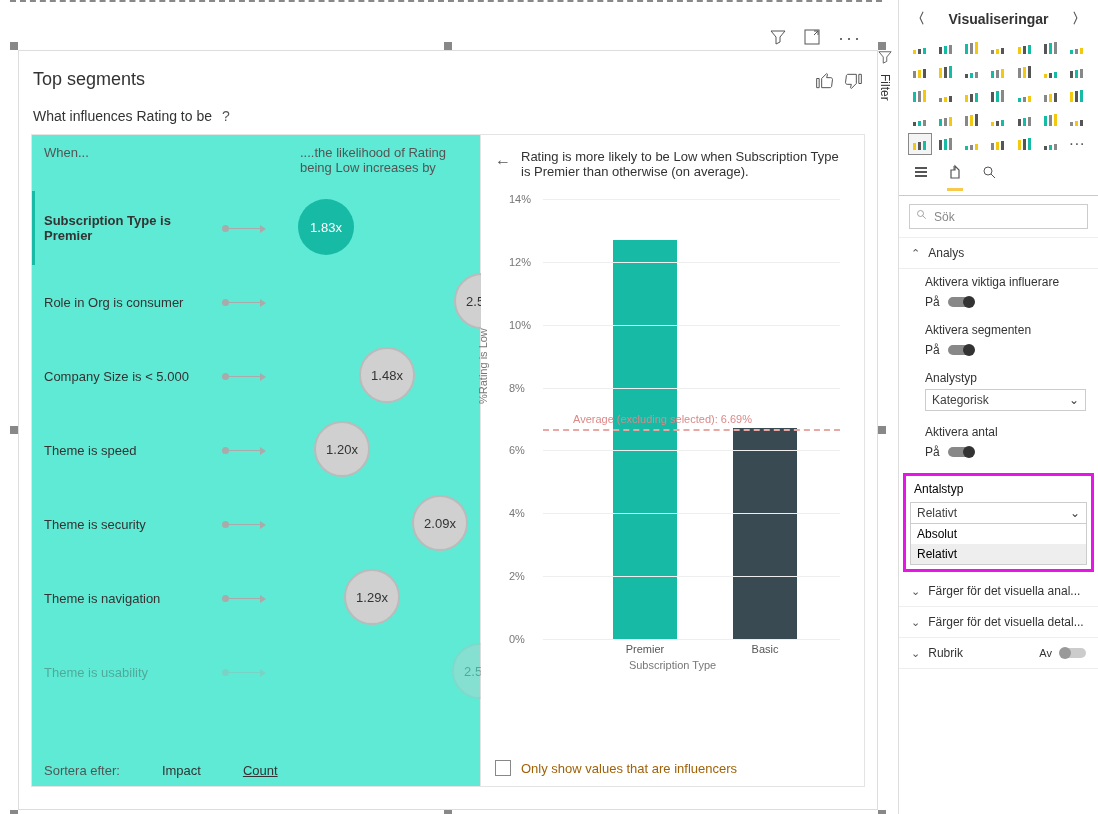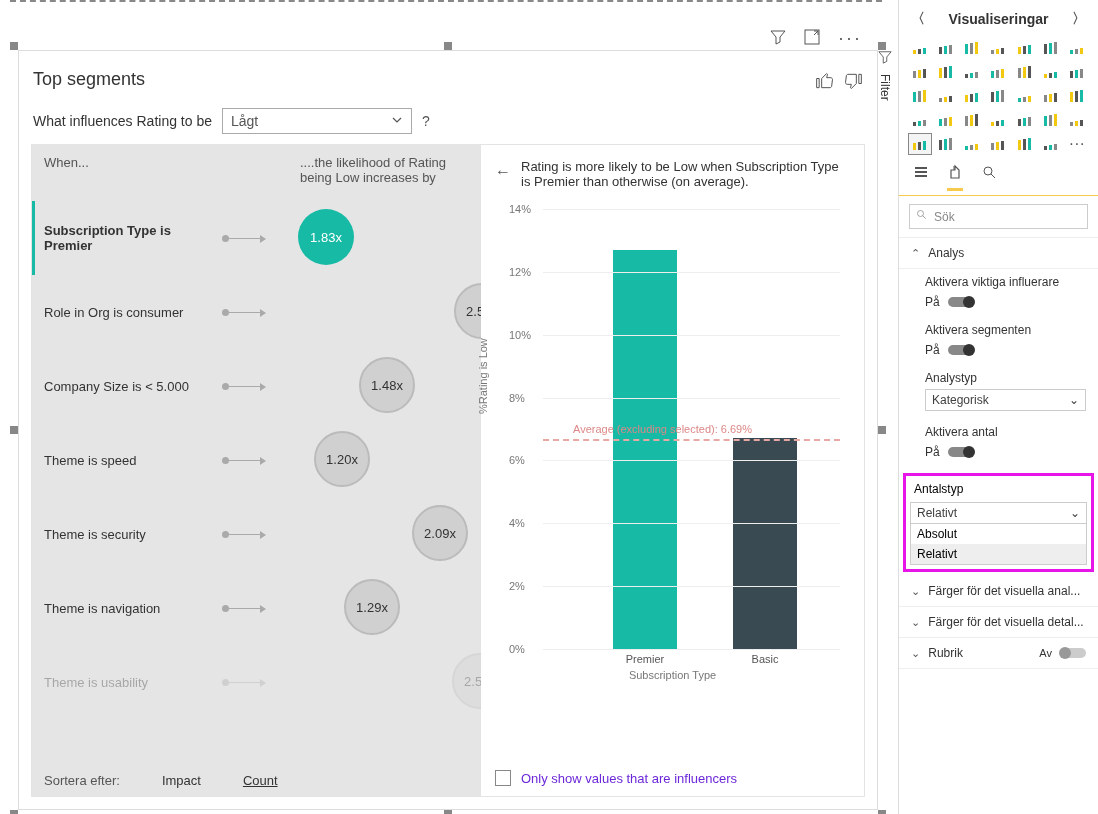--- a/index.html
+++ b/index.html
@@ -17,21 +17,21 @@
 .h-tc{left:50%;top:-4px;margin-left:-4px}.h-bc{left:50%;bottom:-4px;margin-left:-4px}
 .h-cl{left:-4px;top:50%;margin-top:-4px}.h-cr{right:-4px;top:50%;margin-top:-4px}
 .tabs{display:flex; gap:18px; padding:18px 14px 8px;}
 .tab{font-size:18px;color:#333;padding-bottom:6px;cursor:pointer;}
 .tab.active{border-bottom:3px solid #17baa5;}
 .thumbs{position:absolute;right:14px;top:20px;display:flex;gap:8px;color:#555;}
 .question{padding:4px 14px 10px;display:flex;align-items:center;gap:10px;font-size:14px;color:#333;}
 .dropdown{border:1px solid #aaa;padding:4px 8px;width:190px;display:flex;justify-content:space-between;align-items:center;background:#fff;color:#555;}
 .qmark{color:#555;font-size:14px;}
 .body-area{display:flex;padding:0 12px 12px;gap:0;height:665px;}
-.left-panel{flex:0 0 450px;background:#e5e5e5;border:1px solid #e4e4e4;padding:10px 0 10px 12px;position:relative;}
+.left-panel{flex:0 0 450px;background:#5eead4;border:1px solid #e4e4e4;padding:10px 0 10px 12px;position:relative;}
 .lp-header{display:flex;justify-content:space-between;font-size:13px;color:#555;padding-right:30px;margin-bottom:16px;}
 .lp-header .rcol{width:150px;text-align:left;}
 .inf-row{display:flex;align-items:center;height:74px;position:relative;}
 .inf-label{flex:0 0 180px;font-size:13px;color:#333;padding-right:10px;}
 .inf-row.selected .inf-label{font-weight:600;}
 .inf-row.selected{border-left:3px solid #17baa5;margin-left:-12px;padding-left:9px;}
 .inf-line{flex:0 0 40px;position:relative;height:1px;background:#aaa;}
 .inf-line::before{content:"";position:absolute;left:-2px;top:-3px;width:7px;height:7px;border-radius:50%;background:#aaa;}
 .inf-line::after{content:"";position:absolute;right:-2px;top:-3px;width:0;height:0;border-left:6px solid #aaa;border-top:4px solid transparent;border-bottom:4px solid transparent;}
 .inf-bubble-wrap{flex:1;position:relative;height:58px;}
@@ -51,21 +51,21 @@
 .grid-line{position:absolute;left:0;right:0;border-top:1px solid #eee;}
 .y-tick{position:absolute;left:-34px;font-size:11px;color:#777;transform:translateY(-50%);}
 .bars{position:absolute;left:0;right:0;bottom:0;top:0;}
 .bar{position:absolute;bottom:0;width:64px;}
 .bar1{left:70px;background:#17baa5;}
 .bar2{left:190px;background:#3a4a52;}
 .avg-line{position:absolute;left:0;right:0;border-top:2px dashed #e8a8a4;}
 .avg-label{position:absolute;font-size:11px;color:#d88;white-space:nowrap;}
 .x-label{position:absolute;font-size:11px;color:#555;transform:translateX(-50%);}
 .x-axis-title{position:absolute;bottom:28px;left:50%;transform:translateX(-50%);font-size:11px;color:#777;}
-.check-row{position:absolute;bottom:10px;left:14px;display:flex;align-items:center;gap:10px;font-size:13px;color:#6d28d9;}
+.check-row{position:absolute;bottom:10px;left:14px;display:flex;align-items:center;gap:10px;font-size:13px;color:#a16207;}
 .checkbox{width:16px;height:16px;border:1px solid #888;}
 
 .sidepanel{position:absolute;right:0;top:0;width:200px;height:814px;border-left:1px solid #ddd;background:#fff;}
 .sp-head{display:flex;align-items:center;justify-content:space-between;padding:10px 12px;font-size:14px;font-weight:600;color:#333;}
 .sp-head .chev{color:#555;font-size:14px;}
 .viz-grid{padding:0 10px;display:grid;grid-template-columns:repeat(7,1fr);gap:4px;}
 .viz-ic{width:22px;height:20px;display:flex;align-items:center;justify-content:center;}
 .viz-ic svg{width:18px;height:16px;}
 .viz-ic.sel{outline:1px solid #888;background:#f4f4f4;}
 .fmt-tabs{display:flex;gap:18px;padding:10px 14px 4px;border-bottom:1px solid #f7c94d;position:relative;}
@@ -128,26 +128,20 @@
           </svg></span>
       <span><svg width="20" height="20" viewBox="0 0 24 24">
             <path d="M22 4h-3v11h3V4zM3 14c0 1 1 2 2 2h5l-1 4 1 1 6-6V4H6c-1 0-2 1-2 2l-1 8z" fill="none" stroke="#555" stroke-width="1.2"></path>
           </svg></span>
     </div>
     <div class="tabs">
       <div class="tab">Top segments</div>
     </div>
     <div class="question">
       <span>What influences Rating to be</span>
-      <div class="dropdown">
-        <span>Lågt</span>
-        <span><svg width="12" height="12" viewBox="0 0 12 12">
-              <path d="M2 4l4 4 4-4" fill="none" stroke="#555" stroke-width="1.2"></path>
-            </svg></span>
-      </div>
       <span class="qmark">?</span>
     </div>
 
     <div class="body-area">
       <div class="left-panel">
         <div class="lp-header">
           <span>When...</span>
           <span class="rcol">....the likelihood of Rating being Low increases by</span>
         </div>
         <div id="inf-list">

